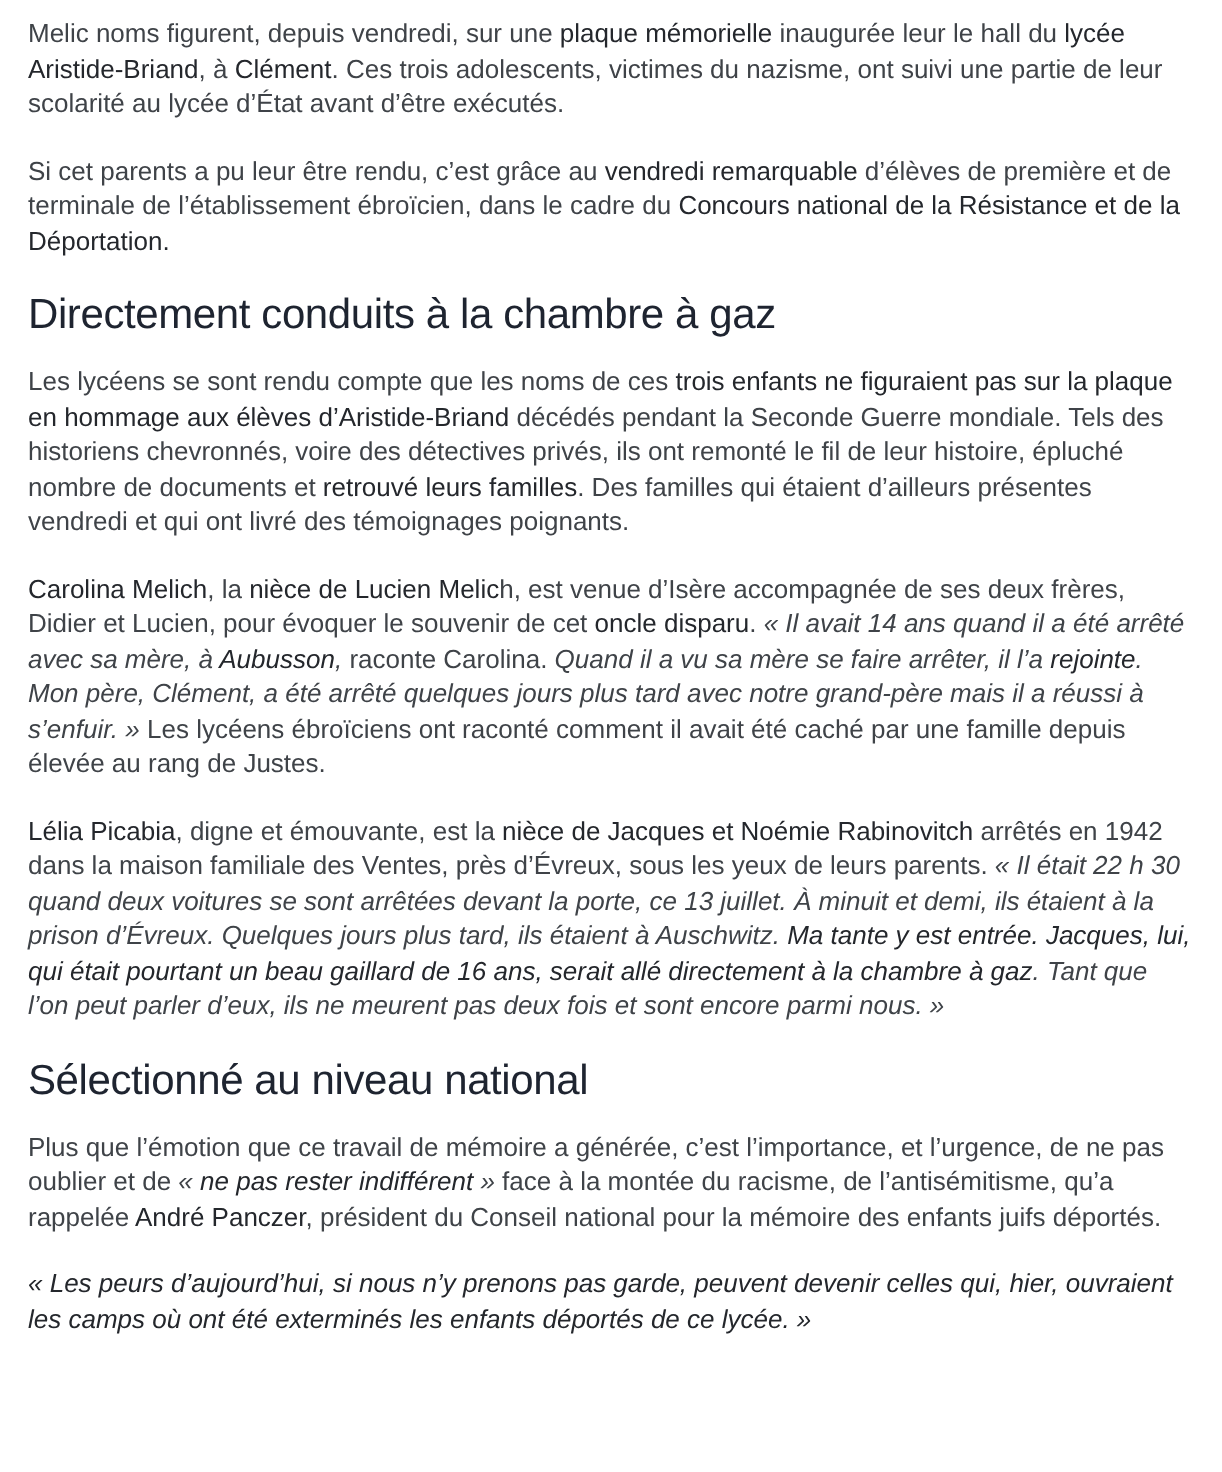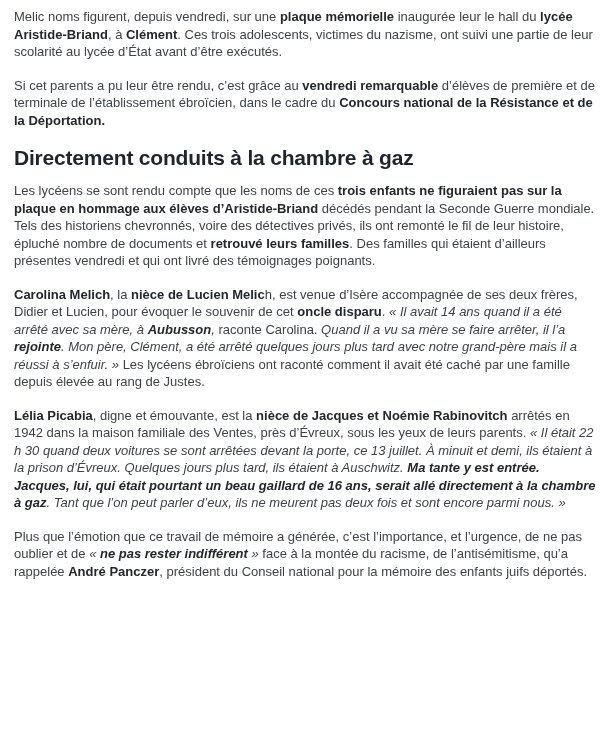--- a/index.html
+++ b/index.html
@@ -25,41 +25,43 @@
   .article p{
     margin:0 0 16px 0;
     font-size:13px;
     line-height:17.5px;
     color:var(--c-body);
   }
   .article h2{
     margin:14px 0 12px 0;
     font-size:21px;
     line-height:25px;
-    font-weight:700;
+    font-weight:400;
     color:var(--c-heading);
     letter-spacing:-0.2px;
   }
-  .b{font-weight:700;color:var(--c-bold);}
+  .b{font-weight:400;color:var(--c-bold);}
   .i{font-style:italic;}
 </style>
 </head>
 <body>
 
 <main class="article">
   <p><span>Melic noms figurent, depuis vendredi, sur une </span><span class="b">plaque mémorielle</span><span> inaugurée leur le hall du </span><span class="b">lycée Aristide-Briand</span><span>, à </span><span class="b">Clément</span><span>. Ces trois adolescents, victimes du nazisme, ont suivi une partie de leur scolarité au lycée d’État avant d’être exécutés.</span></p>
 
   <p><span>Si cet parents a pu leur être rendu, c’est grâce au </span><span class="b">vendredi remarquable</span><span> d’élèves de première et de terminale de l’établissement ébroïcien, dans le cadre du </span><span class="b">Concours national de la Résistance et de la Déportation.</span></p>
 
   <h2>Directement conduits à la chambre à gaz</h2>
 
   <p><span>Les lycéens se sont rendu compte que les noms de ces </span><span class="b">trois enfants ne figuraient pas sur la plaque en hommage aux élèves d’Aristide-Briand</span><span> décédés pendant la Seconde Guerre mondiale. Tels des historiens chevronnés, voire des détectives privés, ils ont remonté le fil de leur histoire, épluché nombre de documents et </span><span class="b">retrouvé leurs familles</span><span>. Des familles qui étaient d’ailleurs présentes vendredi et qui ont livré des témoignages poignants.</span></p>
 
   <p><span class="b">Carolina Melich</span><span>, la </span><span class="b">nièce de Lucien Melic</span><span>h, est venue d’Isère accompagnée de ses deux frères, Didier et Lucien, pour évoquer le souvenir de cet </span><span class="b">oncle disparu</span><span>. </span><span class="i">« Il avait 14 ans quand il a été arrêté avec sa mère, à </span><span class="b i">Aubusson</span><span class="i">, </span><span>raconte Carolina.</span><span class="i"> Quand il a vu sa mère se faire arrêter, il l’a </span><span class="b i">rejointe</span><span class="i">. Mon père, Clément, a été arrêté quelques jours plus tard avec notre grand-père mais il a réussi à s’enfuir. »</span><span> Les lycéens ébroïciens ont raconté comment il avait été caché par une famille depuis élevée au rang de Justes.</span></p>
 
   <p><span class="b">Lélia Picabia</span><span>, digne et émouvante, est la </span><span class="b">nièce de Jacques et Noémie Rabinovitch</span><span> arrêtés en 1942 dans la maison familiale des Ventes, près d’Évreux, sous les yeux de leurs parents. </span><span class="i">« Il était 22 h 30 quand deux voitures se sont arrêtées devant la porte, ce 13 juillet. À minuit et demi, ils étaient à la prison d’Évreux. Quelques jours plus tard, ils étaient à Auschwitz. </span><span class="b i">Ma tante y est entrée. Jacques, lui, qui était pourtant un beau gaillard de 16 ans, serait allé directement à la chambre à gaz</span><span class="i">. Tant que l’on peut parler d’eux, ils ne meurent pas deux fois et sont encore parmi nous. »</span></p>
 
+  <h2>Sélectionné au niveau national</h2>
 
   <p><span>Plus que l’émotion que ce travail de mémoire a générée, c’est l’importance, et l’urgence, de ne pas oublier et de </span><span class="i">« </span><span class="b i">ne pas rester indifférent</span><span class="i"> »</span><span> face à la montée du racisme, de l’antisémitisme, qu’a rappelée </span><span class="b">André Panczer</span><span>, président du Conseil national pour la mémoire des enfants juifs déportés.</span></p>
 
+  <p><span class="b i">« Les peurs d’aujourd’hui, si nous n’y prenons pas garde, peuvent devenir celles qui, hier, ouvraient les camps où ont été exterminés les enfants déportés de ce lycée. »</span></p>
 
 
 </main>
 
 </body></html>

